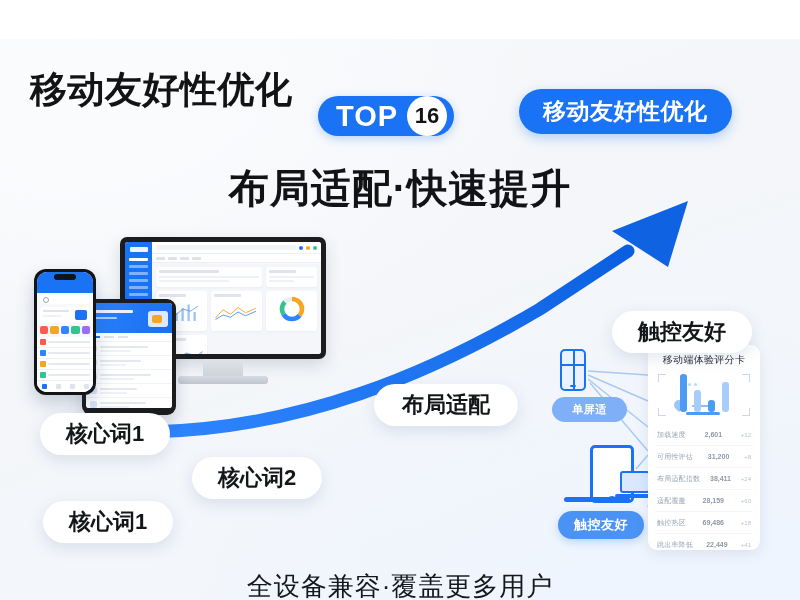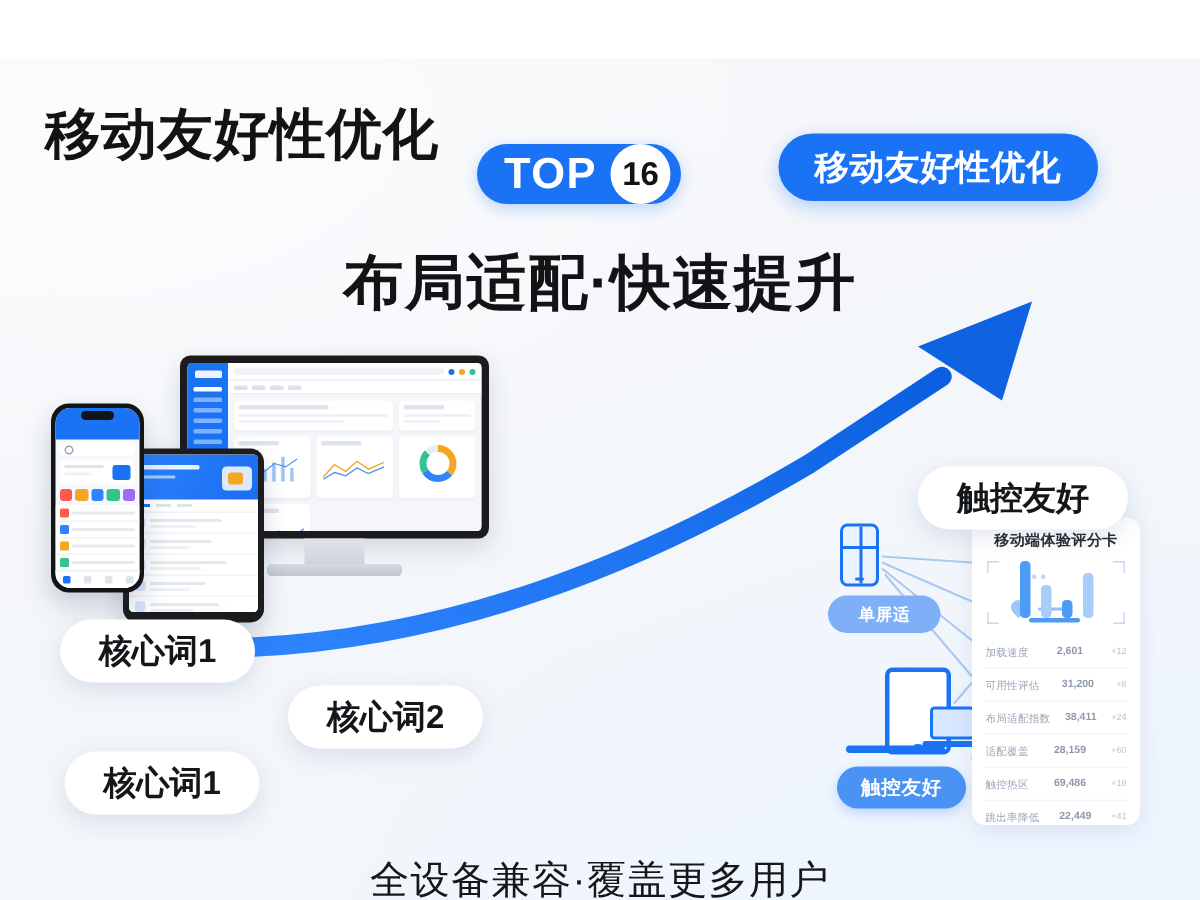--- a/index.html
+++ b/index.html
@@ -180,21 +180,21 @@
     background:#4a93f5;display:flex;align-items:center;justify-content:center;
     color:#fff;font-size:13px;font-weight:700;letter-spacing:.5px;
     box-shadow:0 3px 8px rgba(26,115,245,.25);
   }
 
   .score{
     position:absolute;left:100px;top:6px;width:112px;height:205px;
     background:#ffffff;border-radius:9px;box-shadow:0 4px 14px rgba(40,70,130,.10);
     padding:8px 8px 0;box-sizing:border-box;
   }
-  .score-title{font-size:10px;font-weight:700;color:#2a2f36;text-align:center;letter-spacing:.3px;}
+  .score-title{font-size:10px;font-weight:400;color:#2a2f36;text-align:center;letter-spacing:.3px;}
   .score-chart{
     position:relative;margin:7px 2px 8px;height:42px;
   }
   .corner{position:absolute;width:7px;height:7px;border-color:#c9d8ee;border-style:solid;border-width:0;}
   .c-tl{left:0;top:0;border-left-width:1.4px;border-top-width:1.4px;}
   .c-tr{right:0;top:0;border-right-width:1.4px;border-top-width:1.4px;}
   .c-bl{left:0;bottom:0;border-left-width:1.4px;border-bottom-width:1.4px;}
   .c-br{right:0;bottom:0;border-right-width:1.4px;border-bottom-width:1.4px;}
   .sc-bars{position:absolute;left:0;right:0;bottom:4px;height:38px;display:flex;align-items:flex-end;justify-content:center;gap:7px;}
   .sc-bars .b{width:7px;border-radius:3px;background:#4e9bf6;}
@@ -428,20 +428,21 @@
             </div>
         </div>
       </div>
     </div>
   </div>
 
   <div class="kw" id="kw1">核心词1</div>
   <div class="kw" id="kw2">核心词2</div>
   <div class="kw" id="kw3">核心词1</div>
 
+  <div class="kw-mid">布局适配</div>
   <div class="kw-top">触控友好</div>
 
   <div class="diagram">
 
     <svg class="dia-lines" viewBox="0 0 215 215">
       <g stroke="#a9c9f3" stroke-width="1.4" fill="none">
         <path d="M40,32 L100,36"></path>
         <path d="M40,36 L100,62"></path>
         <path d="M40,40 L100,88"></path>
         <path d="M88,130 L100,116"></path>

